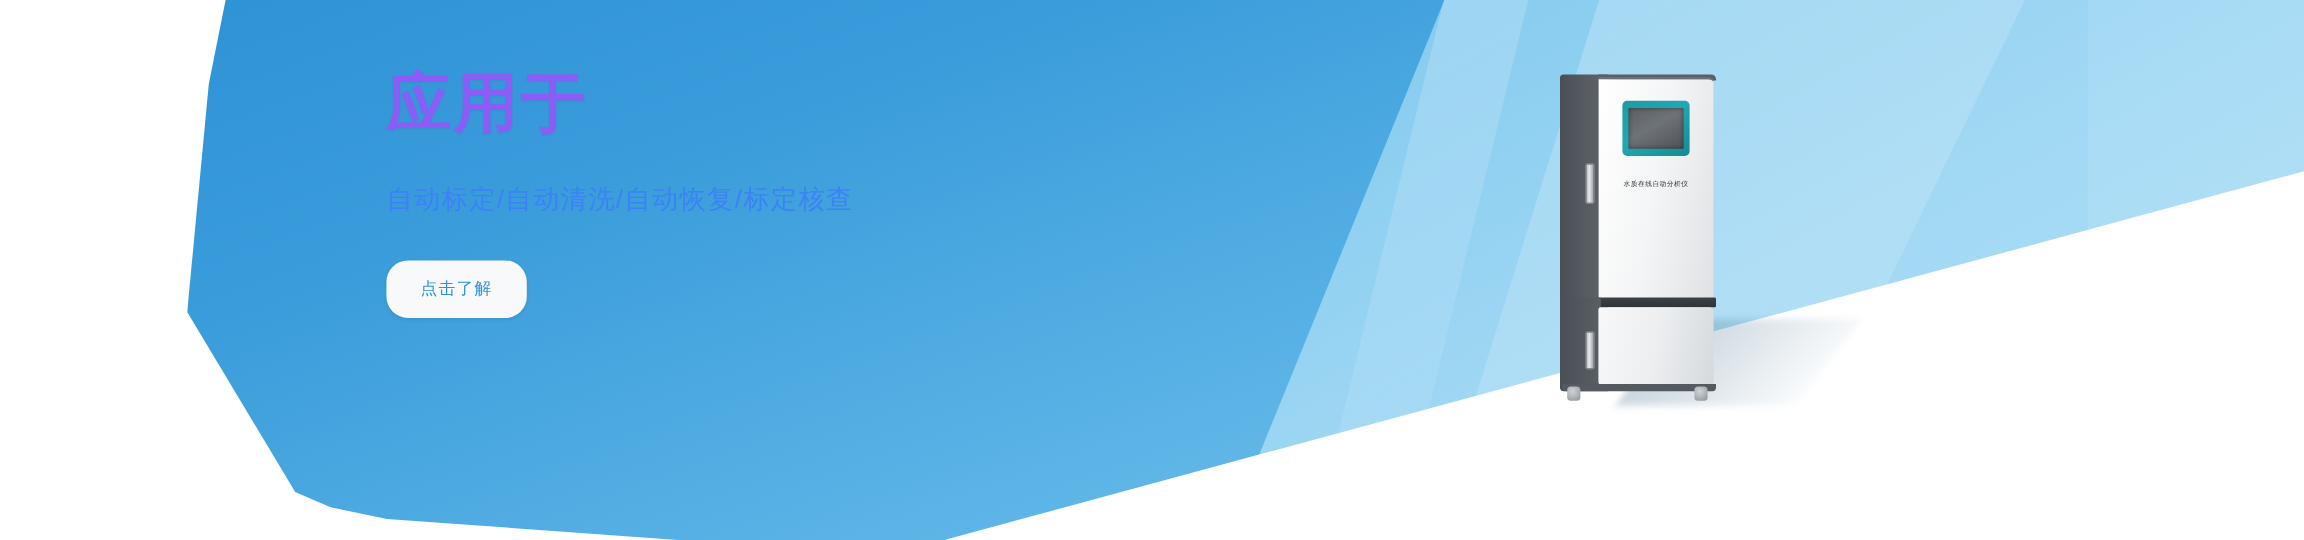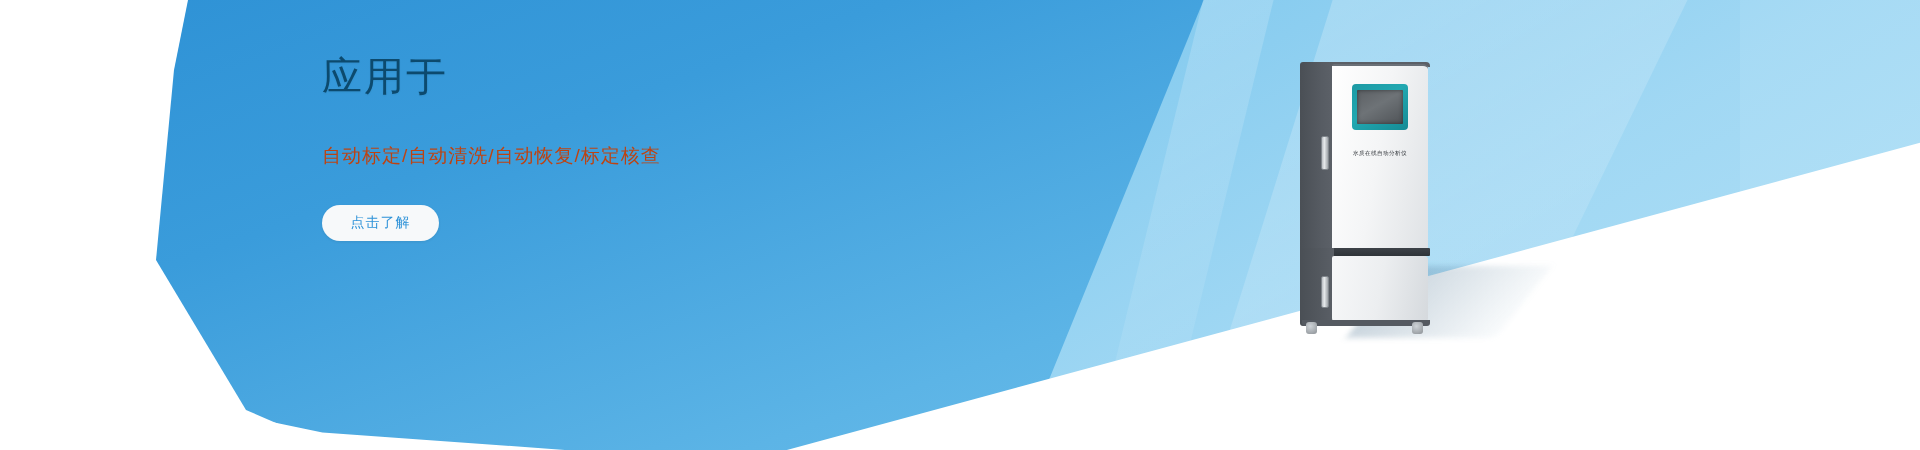--- a/index.html
+++ b/index.html
@@ -85,44 +85,44 @@
     clip-path:polygon(0% 0%, 22% 0%, 52% 64%, 100% 100%, 0% 100%);
   }
 
   
   .content {
     position:absolute;
     left:322px; top:48px;
     width:760px;
   }
   .headline {
-    color:#0c4a6e;
-    font-size:40px;
+    color:#8b5cf6;
+    font-size:54px;
     line-height:1.42;
-    font-weight:400;
+    font-weight:700;
     letter-spacing:2px;
     text-shadow:0 1px 2px rgba(0,0,0,0.06);
   }
   .headline .line { display:block; white-space:nowrap; }
 
   .subtitle {
-    margin-top:38px;
-    color:#c2410c;
-    font-size:19px;
+    margin-top:26px;
+    color:#3b82f6;
+    font-size:22px;
     letter-spacing:1px;
     font-weight:400;
     opacity:0.97;
   }
 
   .cta-button {
     display:inline-flex;
     align-items:center;
     justify-content:center;
     margin-top:36px;
-    width:117px; height:36px;
+    width:117px; height:48px;
     background:#f7f9fa;
     color:#2f93d8;
     font-size:14px;
     letter-spacing:1px;
     border:none;
     border-radius:18px;
     cursor:pointer;
     box-shadow:0 1px 3px rgba(0,0,0,0.08);
     font-family:inherit;
   }

